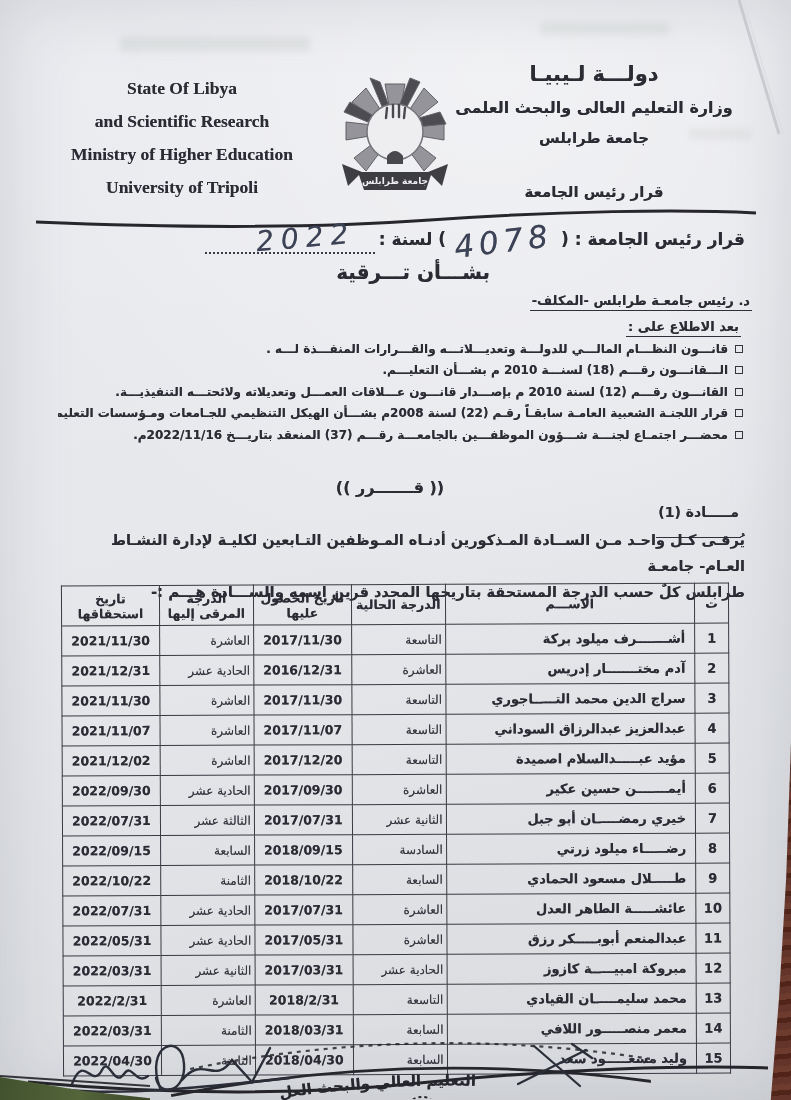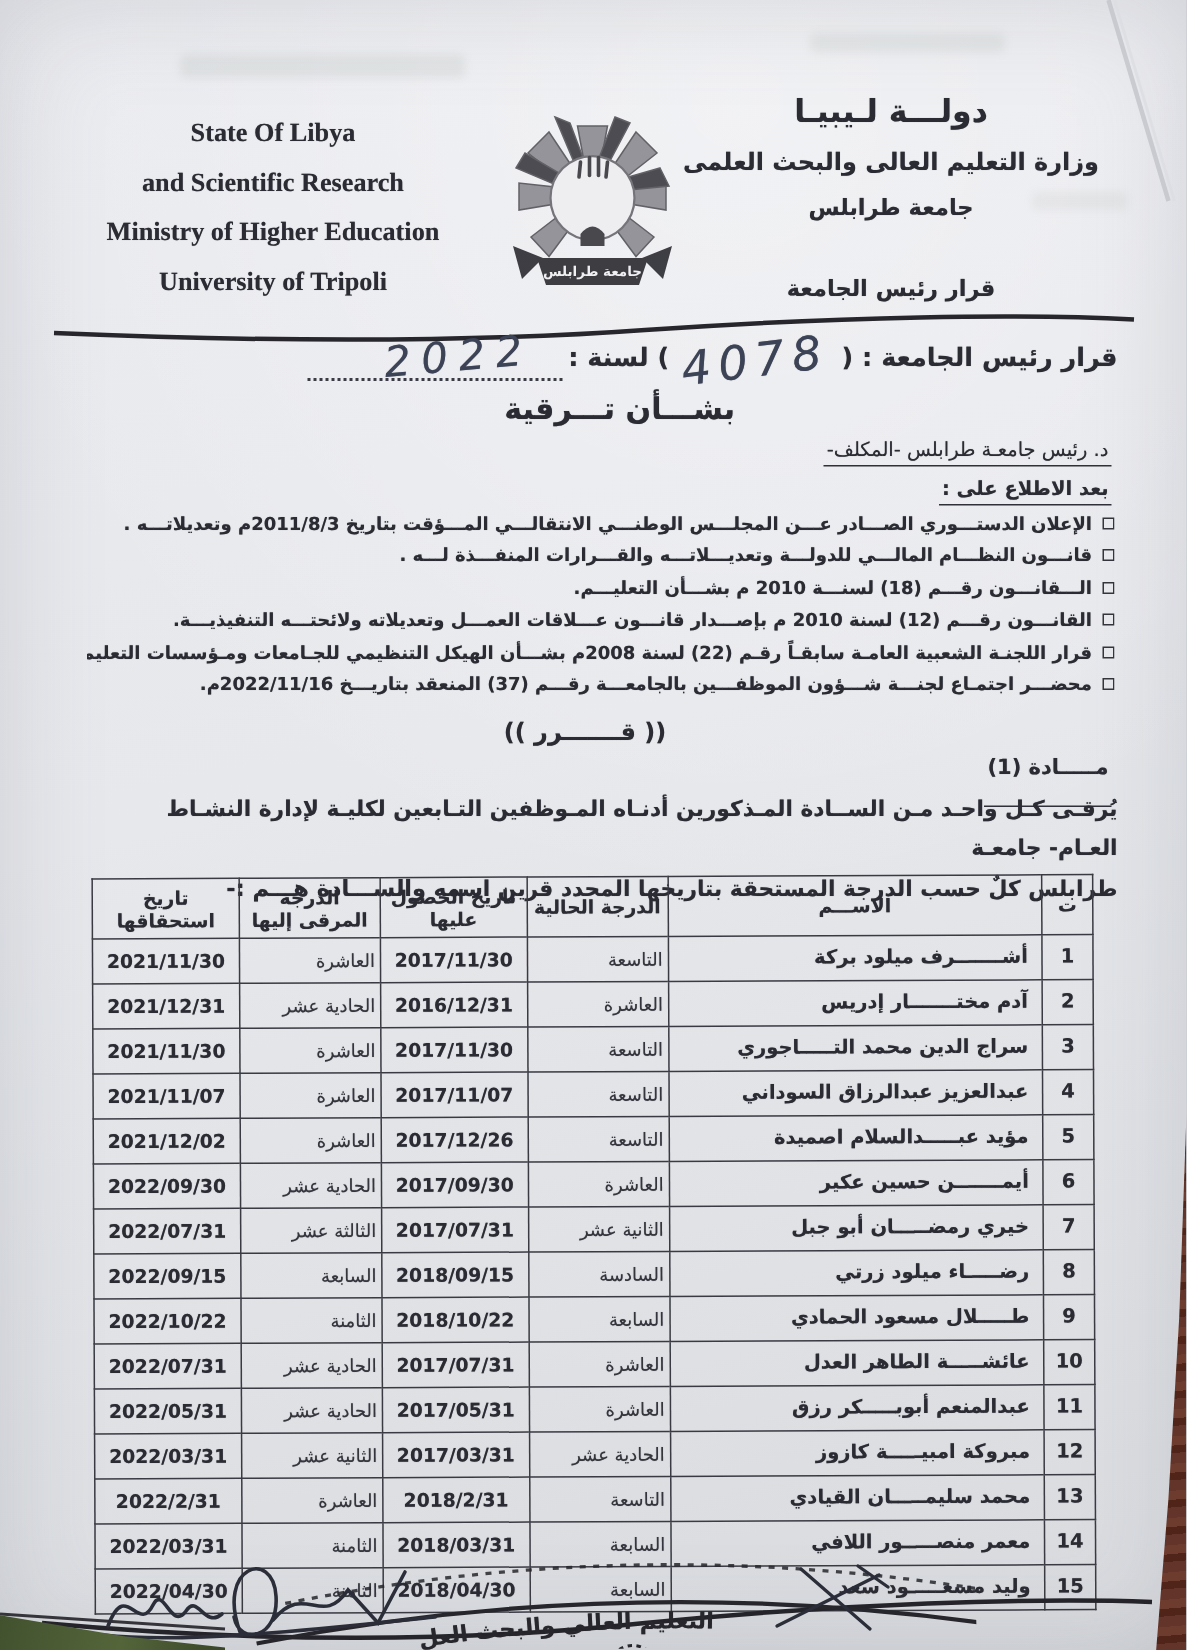--- a/index.html
+++ b/index.html
@@ -38,21 +38,21 @@
     align-items:flex-end;font-weight:700;font-size:17px;}
   .paren-text{font-size:17px;line-height:30px;}
   .hw{font-style:italic;color:#3c4356;font-weight:400;}
   .hw-number{font-size:31px;line-height:26px;letter-spacing:5px;transform:rotate(-7deg);margin:0 8px;}
   .dotted-slot{position:relative;width:170px;height:26px;margin-right:4px;
     border-bottom:2px dotted #3a3b45;}
   .hw-year{position:absolute;right:20px;bottom:-2px;font-size:28px;letter-spacing:7px;transform:rotate(-5deg);}
   .subject{position:absolute;top:260px;left:170px;width:320px;text-align:right;
     direction:rtl;font-size:20px;font-weight:700;letter-spacing:1px;}
 
-  .issuer{position:absolute;top:293px;right:50px;direction:rtl;font-size:13px;font-weight:400;
+  .issuer{position:absolute;top:293px;right:39px;direction:rtl;font-size:13px;font-weight:700;
     border-bottom:1.8px solid #2f3039;padding:0 2px 2px;}
   .preamble-heading{position:absolute;top:319px;right:50px;direction:rtl;font-size:13px;font-weight:700;
     border-bottom:1.8px solid #2f3039;padding:0 2px 2px;}
 
   .preamble-list{position:absolute;top:340px;right:48px;left:58px;direction:rtl;overflow:hidden;}
   .preamble-item{display:flex;align-items:center;gap:7px;height:17px;margin-bottom:4.5px;
     font-size:12px;font-weight:700;white-space:nowrap;}
   .bullet-square{flex:0 0 auto;width:8px;height:8px;border:1.4px solid #33343c;background:transparent;}
 
   .resolution{position:absolute;top:478px;left:280px;width:220px;text-align:center;direction:rtl;
@@ -160,24 +160,20 @@
       </span>
     </div>
     <div class="subject" data-name="decision-subject">بشـــأن تـــرقية</div>
 
     <div class="issuer" data-name="issuer-title">د. رئيس جامعـة طرابلس -المكلف-</div>
     <div class="preamble-heading" data-name="preamble-heading">بعد الاطلاع على :</div>
 
     <div class="preamble-list" data-name="preamble-list">
         <div class="preamble-item" data-name="preamble-item">
           <span class="bullet-square" data-name="checkbox-bullet-icon"></span>
-          <span data-name="preamble-item-text">الإعلان الدستـــوري الصـــادر عـــن المجلـــس الوطنـــي الانتقالـــي المـــؤقت بتاريخ 2011/8/3م وتعديلاتـــه .</span>
-        </div>
-        <div class="preamble-item" data-name="preamble-item">
-          <span class="bullet-square" data-name="checkbox-bullet-icon"></span>
           <span data-name="preamble-item-text">قانـــون النظـــام المالـــي للدولـــة وتعديـــلاتـــه والقـــرارات المنفـــذة لـــه .</span>
         </div>
         <div class="preamble-item" data-name="preamble-item">
           <span class="bullet-square" data-name="checkbox-bullet-icon"></span>
           <span data-name="preamble-item-text">الـــقانـــون رقـــم (18) لسنـــة 2010 م بشـــأن التعليـــم.</span>
         </div>
         <div class="preamble-item" data-name="preamble-item">
           <span class="bullet-square" data-name="checkbox-bullet-icon"></span>
           <span data-name="preamble-item-text">القانـــون رقـــم (12) لسنة 2010 م بإصـــدار قانـــون عـــلاقات العمـــل وتعديلاته ولائحتـــه التنفيذيـــة.</span>
         </div>
@@ -247,21 +243,21 @@
             <td class="c-name" data-name="name-cell">عبدالعزيز عبدالرزاق السوداني</td>
             <td class="c-grade" data-name="current-grade-cell">التاسعة</td>
             <td class="c-date" data-name="obtained-date-cell">2017/11/07</td>
             <td class="c-grade" data-name="promoted-grade-cell">العاشرة</td>
             <td class="c-date" data-name="due-date-cell">2021/11/07</td>
           </tr>
           <tr data-name="table-row">
             <td class="c-no" data-name="row-no-cell">5</td>
             <td class="c-name" data-name="name-cell">مؤيد عبـــــدالسلام اصميدة</td>
             <td class="c-grade" data-name="current-grade-cell">التاسعة</td>
-            <td class="c-date" data-name="obtained-date-cell">2017/12/26</td>
+            <td class="c-date" data-name="obtained-date-cell">2017/12/20</td>
             <td class="c-grade" data-name="promoted-grade-cell">العاشرة</td>
             <td class="c-date" data-name="due-date-cell">2021/12/02</td>
           </tr>
           <tr data-name="table-row">
             <td class="c-no" data-name="row-no-cell">6</td>
             <td class="c-name" data-name="name-cell">أيمـــــــن حسين عكير</td>
             <td class="c-grade" data-name="current-grade-cell">العاشرة</td>
             <td class="c-date" data-name="obtained-date-cell">2017/09/30</td>
             <td class="c-grade" data-name="promoted-grade-cell">الحادية عشر</td>
             <td class="c-date" data-name="due-date-cell">2022/09/30</td>

